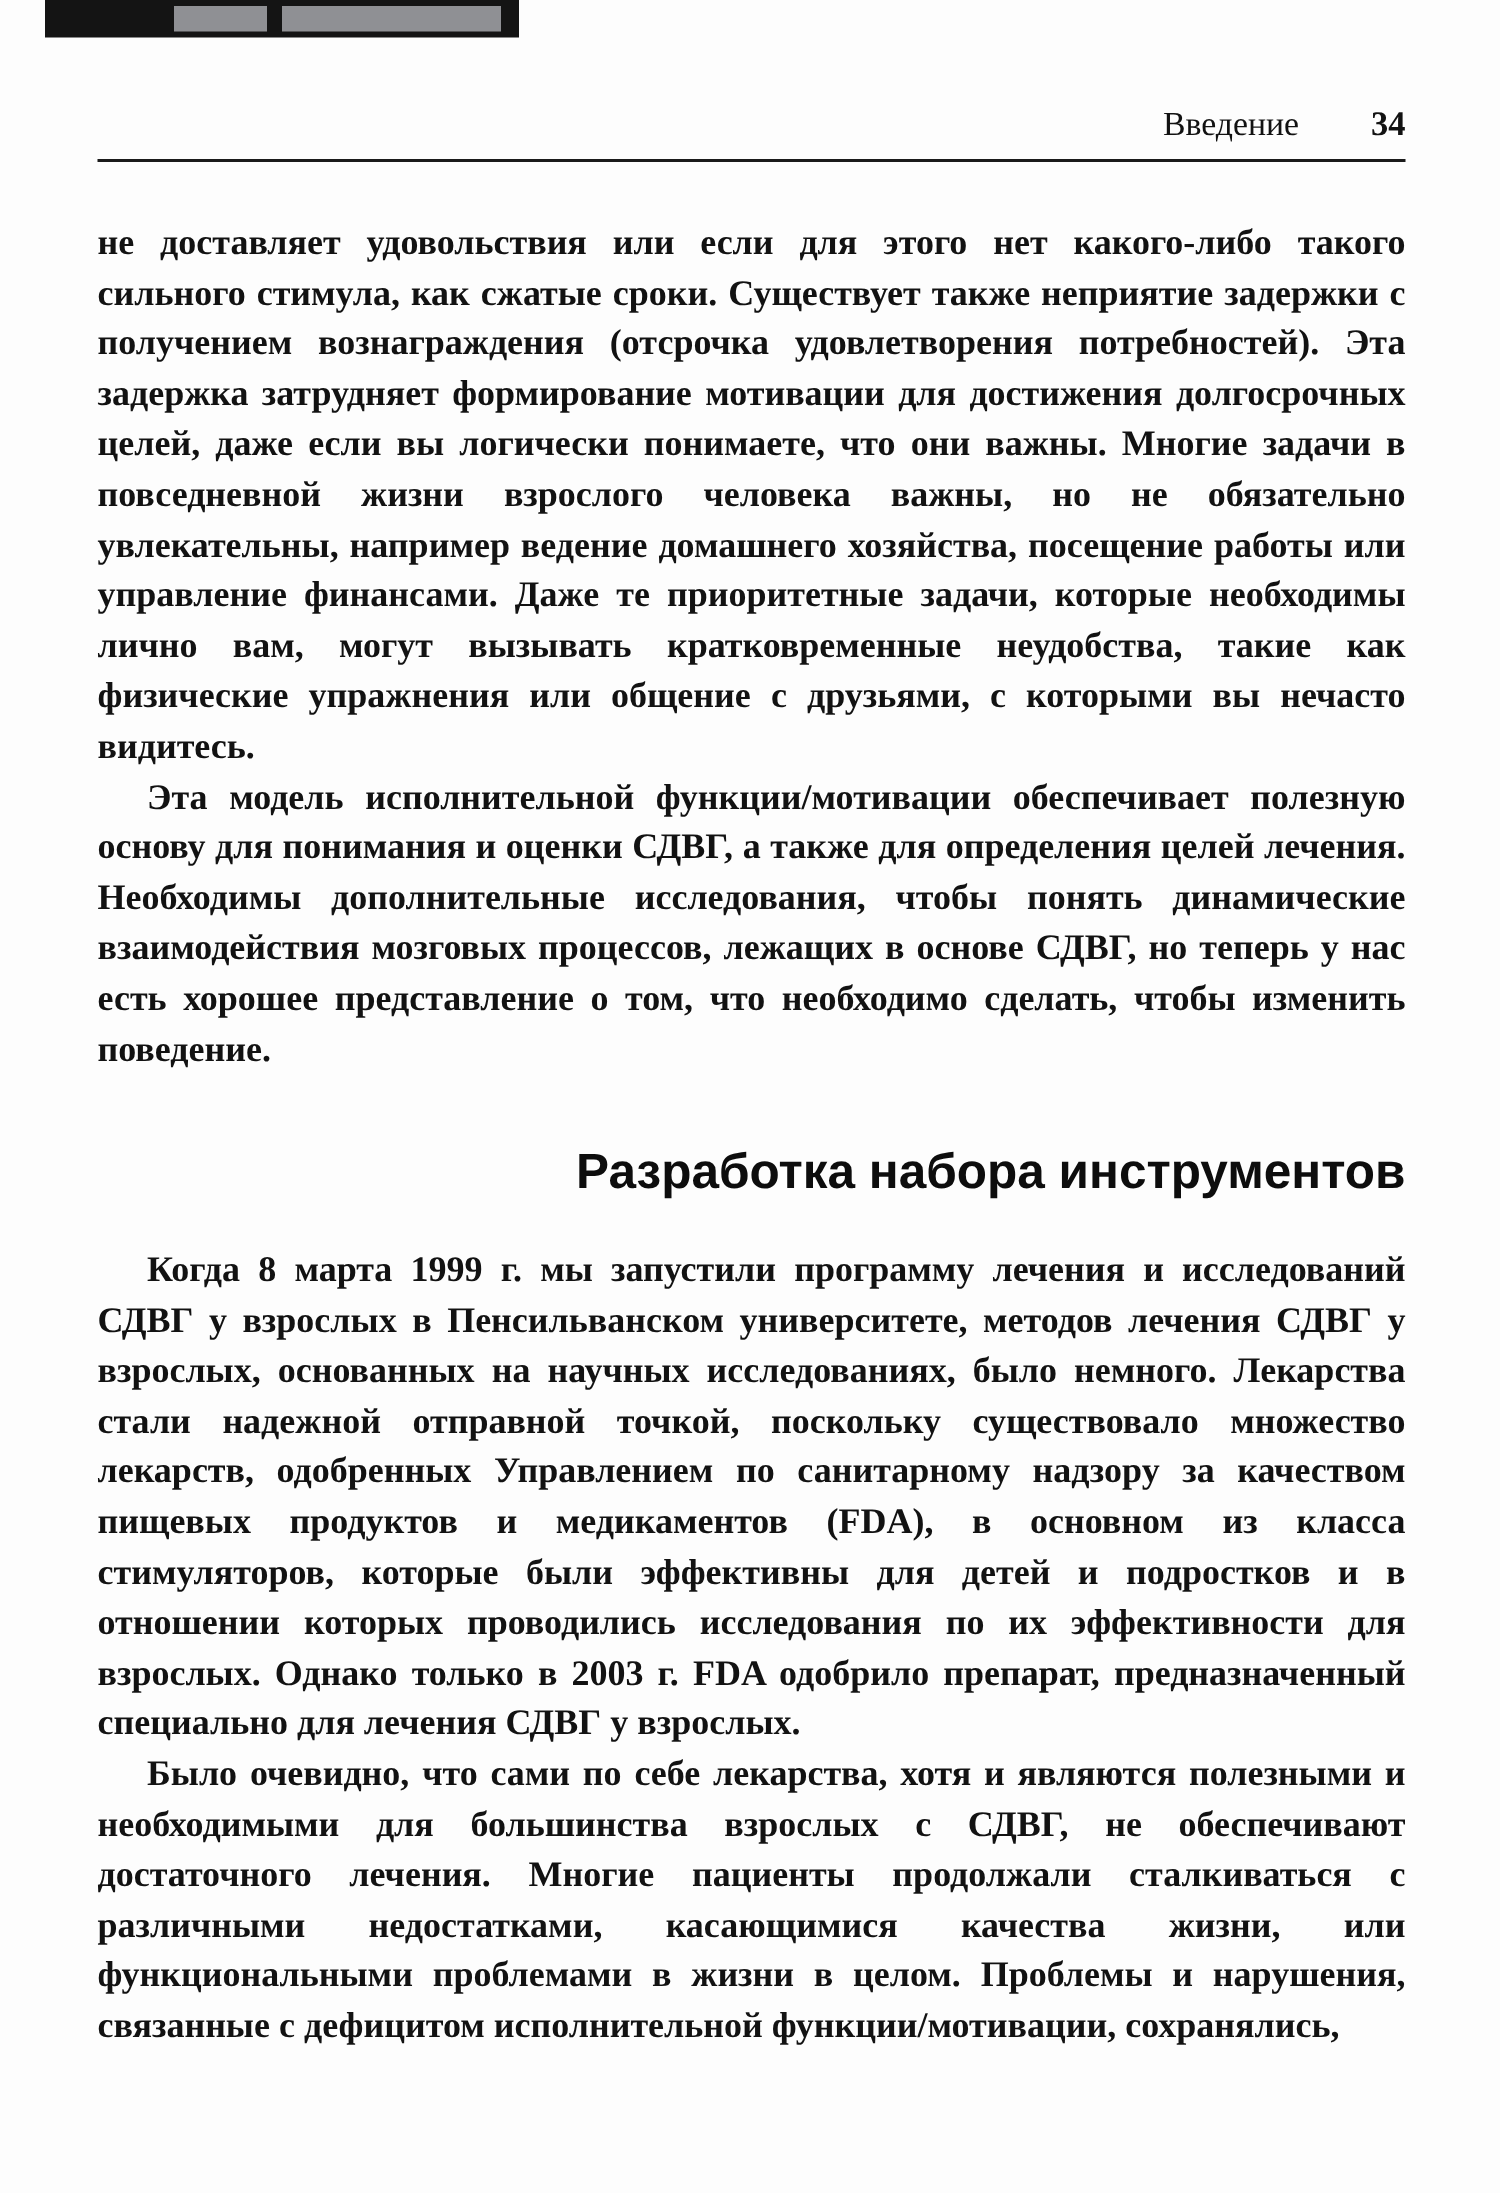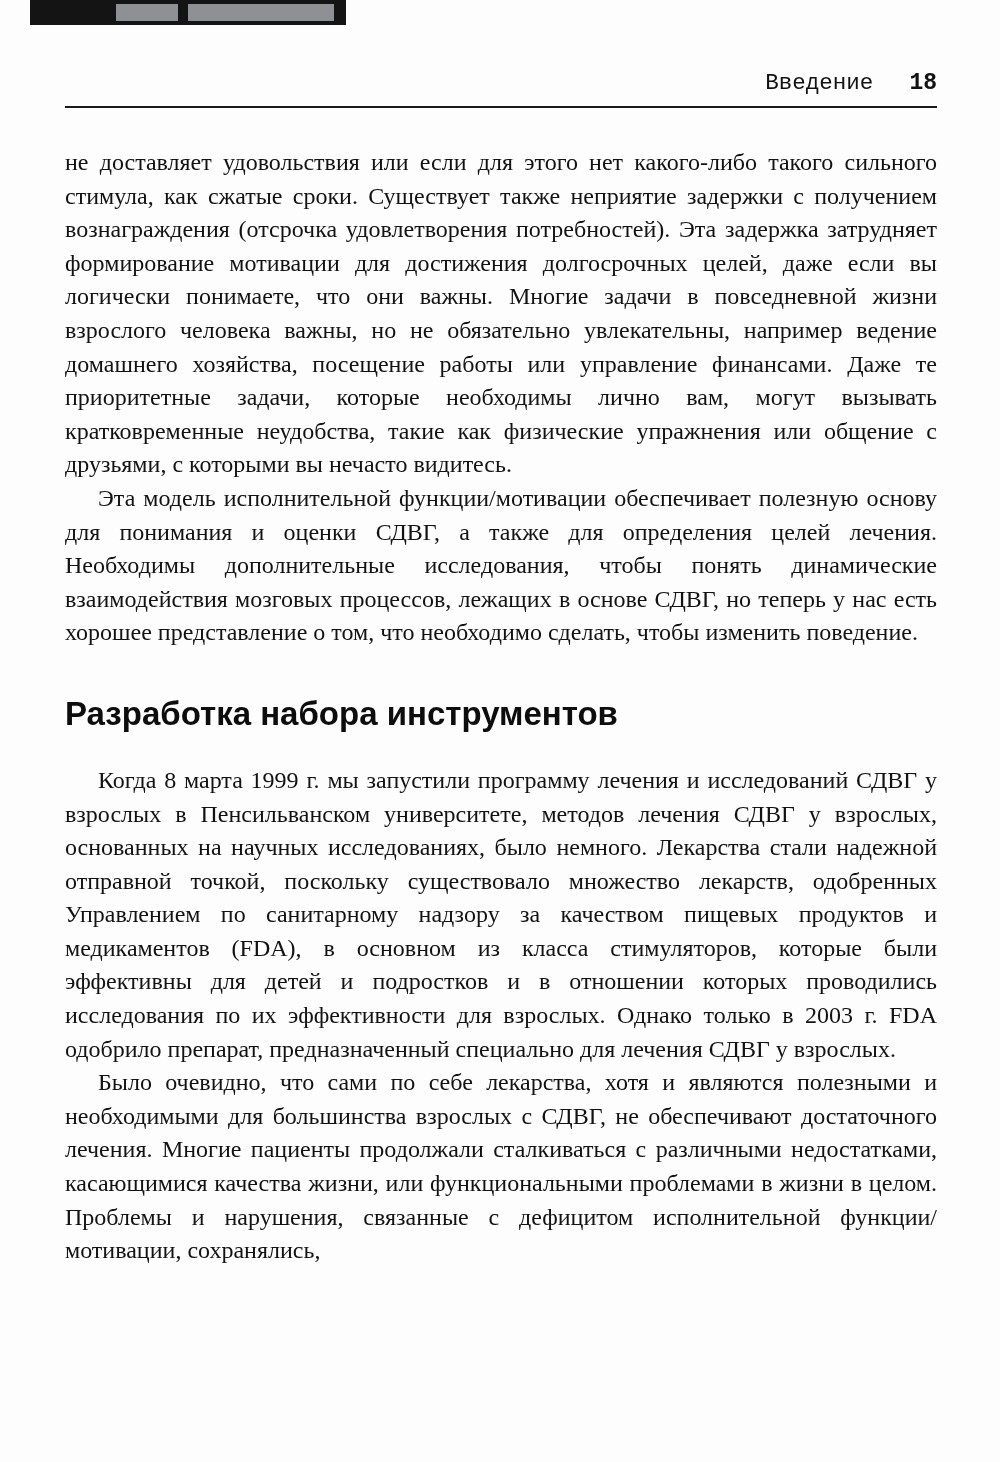--- a/index.html
+++ b/index.html
@@ -39,73 +39,73 @@
     position: absolute;
     left: 65px;
     top: 70px;
     width: 872px;
   }
 
   .header-row {
     display: flex;
     justify-content: flex-end;
     align-items: flex-end;
-    gap: 36px;
+    gap: 48px;
     font-size: 22.5px;
     line-height: 26px;
-    font-family: Liberation Mono, monospace;
   }
   .section-name { font-weight: normal; }
   .page-num { font-weight: bold; font-size: 23px; }
 
   .rule {
     border-bottom: 2px solid #1b1b1b;
     margin-top: 10px;
   }
 
   .body-text {
     margin-top: 38px;
     font-size: 24px;
     line-height: 33.6px;
     text-align: justify;
   }
   .body-text p {
     margin: 0;
     padding: 0;
+    font-weight: bold;
   }
   .body-text p.indent {
     text-indent: 33px;
   }
 
   .section-heading {
     font-family: "Liberation Sans", sans-serif;
     font-weight: bold;
     font-size: 33px;
     line-height: 40px;
     color: #0d0d0d;
     margin: 44px 0 30px 0;
     text-align: left;
   }
-  .section-heading span { display: block; }
+  .section-heading span { display: block; text-align: right; }
 </style>
 </head>
 <body>
 
 <div class="page">
 
   <div class="artifact">
     <div class="blk blk1"></div>
     <div class="blk blk2"></div>
   </div>
 
   <div class="content">
 
     <div class="header-row">
       <span class="section-name">Введение</span>
-      <span class="page-num">18</span>
+      <span class="page-num">34</span>
     </div>
 
     <div class="rule"></div>
 
     <div class="body-text">
 
       <p>не доставляет удовольствия или если для этого нет какого-либо такого сильного стимула, как сжатые сроки. Существует также неприятие задержки с получением вознаграждения (отсрочка удовлетворения потребностей). Эта задержка затрудняет формирование мотивации для достижения долгосрочных целей, даже если вы логически понимаете, что они важны. Многие задачи в повседневной жизни взрослого человека важны, но не обязательно увлекательны, например ведение домашнего хозяйства, посещение работы или управление финансами. Даже те приоритетные задачи, которые необходимы лично вам, могут вызывать кратковременные неудобства, такие как физические упражнения или общение с друзьями, с которыми вы нечасто видитесь.</p>
 
       <p class="indent">Эта модель исполнительной функции/мотивации обеспечивает полезную основу для понимания и оценки СДВГ, а также для определения целей лечения. Необходимы дополнительные исследования, чтобы понять динамические взаимодействия мозговых процессов, лежащих в основе СДВГ, но теперь у нас есть хорошее представление о том, что необходимо сделать, чтобы изменить поведение.</p>
 

